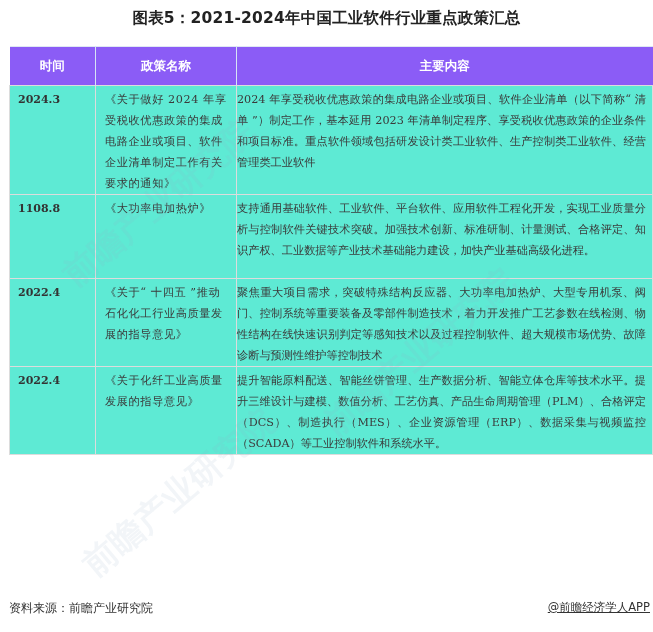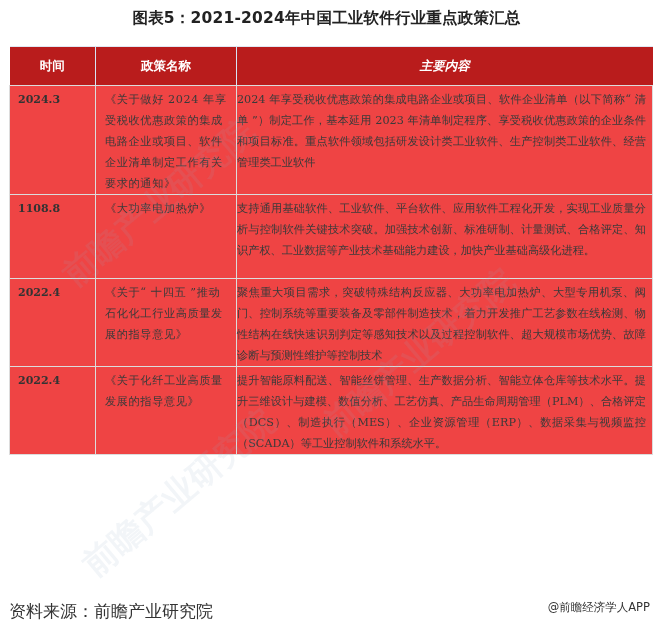--- a/index.html
+++ b/index.html
@@ -11,51 +11,51 @@
   .title {
     position: absolute; left: 0; top: 8px; width: 653px; text-align: center;
     font-family: "DejaVu Sans", "Liberation Sans", sans-serif;
     font-weight: bold; font-size: 15.5px; color: #222222; letter-spacing: 0.2px;
   }
   table.policy {
     position: absolute; left: 9px; top: 46px; width: 643px;
     border-collapse: collapse; table-layout: fixed;
   }
   table.policy th {
-    background: #b91c1c; color: #ffffff; height: 38px;
+    background: #8b5cf6; color: #ffffff; height: 38px;
     font-family: "DejaVu Sans", "Liberation Sans", sans-serif;
     font-weight: bold; font-size: 12.5px; text-align: center;
     border-right: 1px solid #d6e4f5; border-top: 1px solid #dfe8f3; padding: 0;
   }
-  table.policy th:last-child { border-right: none; font-style: italic; }
+  table.policy th:last-child { border-right: none; }
   table.policy td {
     vertical-align: top; border: 1px solid #dcdcdc;
     font-size: 11.2px; line-height: 21px; color: #3a3a3a;
-    padding: 3px 7px 0 7px; background: #ef4444;
+    padding: 3px 7px 0 7px; background: #5eead4;
   }
   table.policy td.time {
     font-weight: bold; font-size: 11px; color: #333333;
     padding-left: 8px;
   }
   table.policy td.name {
     padding-left: 9px; padding-right: 8px; letter-spacing: 0.6px;
   }
   table.policy td.content { padding-left: 0; padding-right: 6px; text-align: justify; margin-left: 38px; }
   col.c1 { width: 86px; }
   col.c2 { width: 141px; }
   col.c3 { width: 416px; }
   .footer-left {
     position: absolute; left: 9px; top: 600px;
     font-family: "DejaVu Sans", "Liberation Sans", sans-serif;
-    font-size: 17px; color: #333333;
+    font-size: 12px; color: #333333;
   }
   .footer-right {
     position: absolute; right: 3px; top: 600px;
     font-family: "DejaVu Sans", "Liberation Sans", sans-serif;
-    font-size: 11.5px; color: #333333;
+    font-size: 11.5px; color: #333333; text-decoration: underline;
   }
   .watermark {
     position: absolute; pointer-events: none;
     font-family: "DejaVu Sans", "Liberation Sans", sans-serif;
     font-weight: bold; font-size: 34px; color: rgba(150,170,200,0.12);
     transform: rotate(-40deg); white-space: nowrap;
   }
 </style>
 </head>
 <body>

